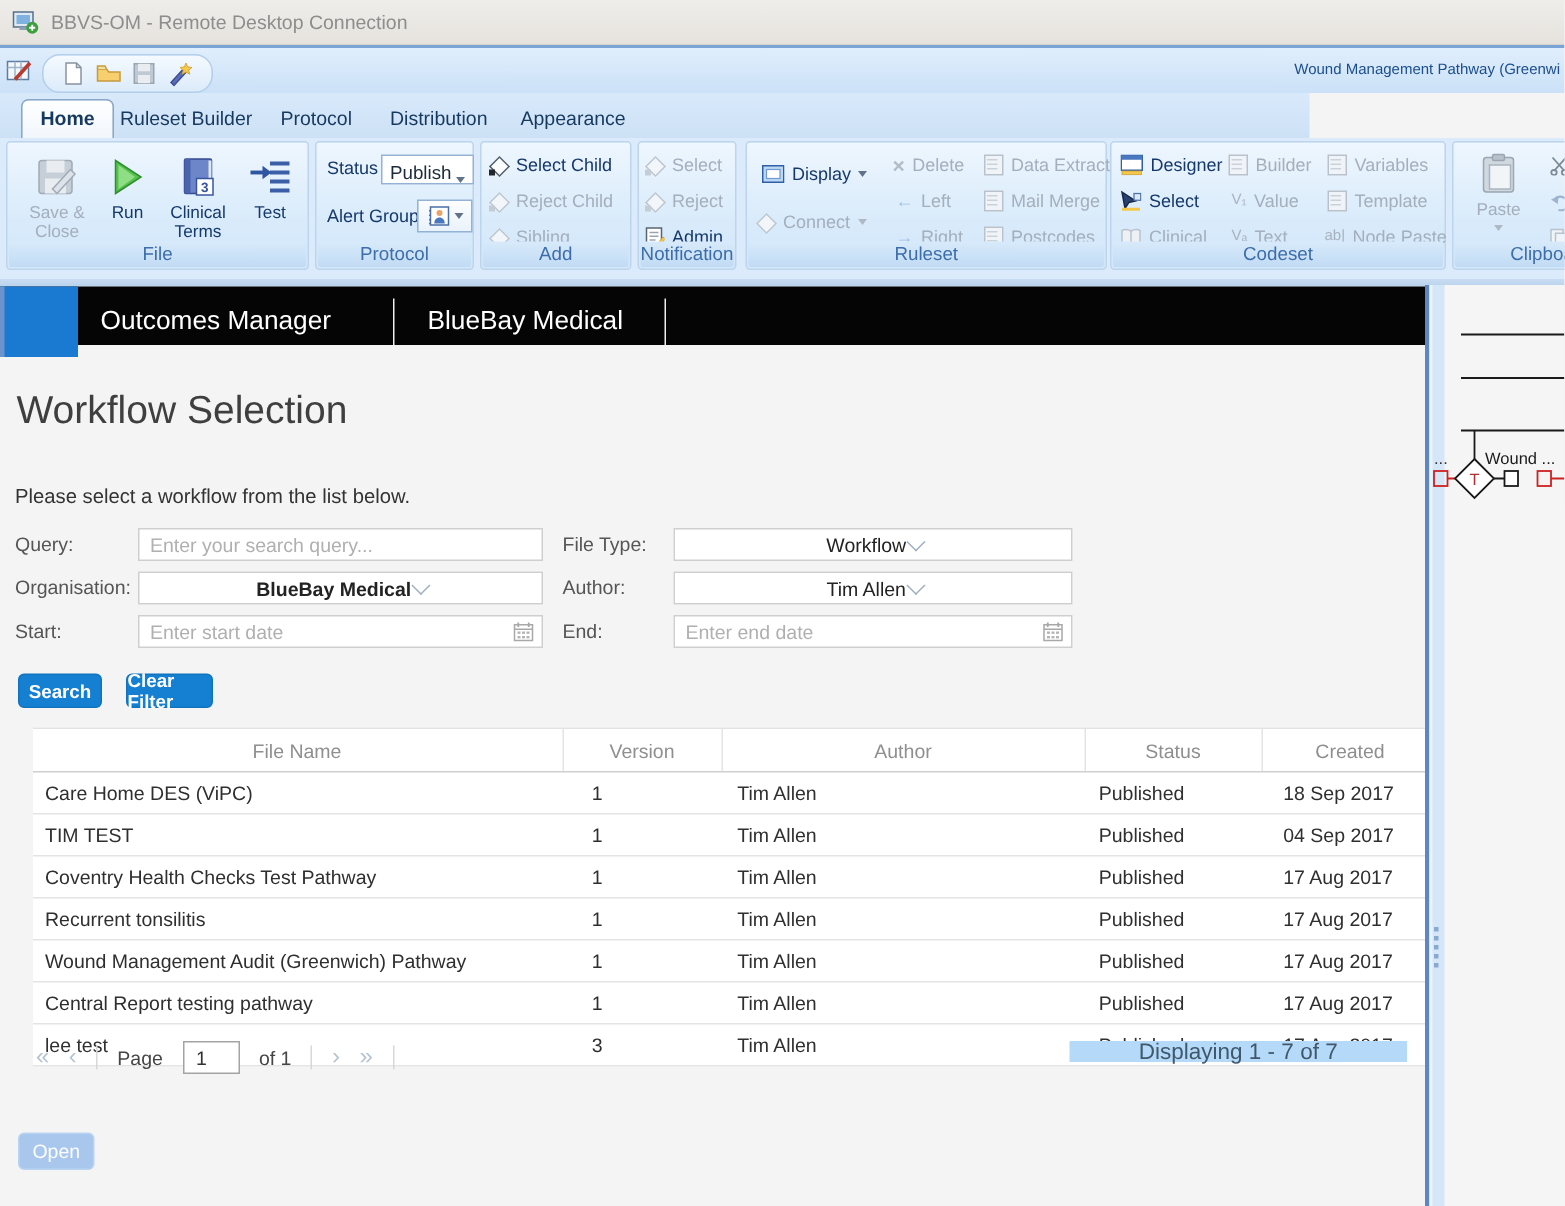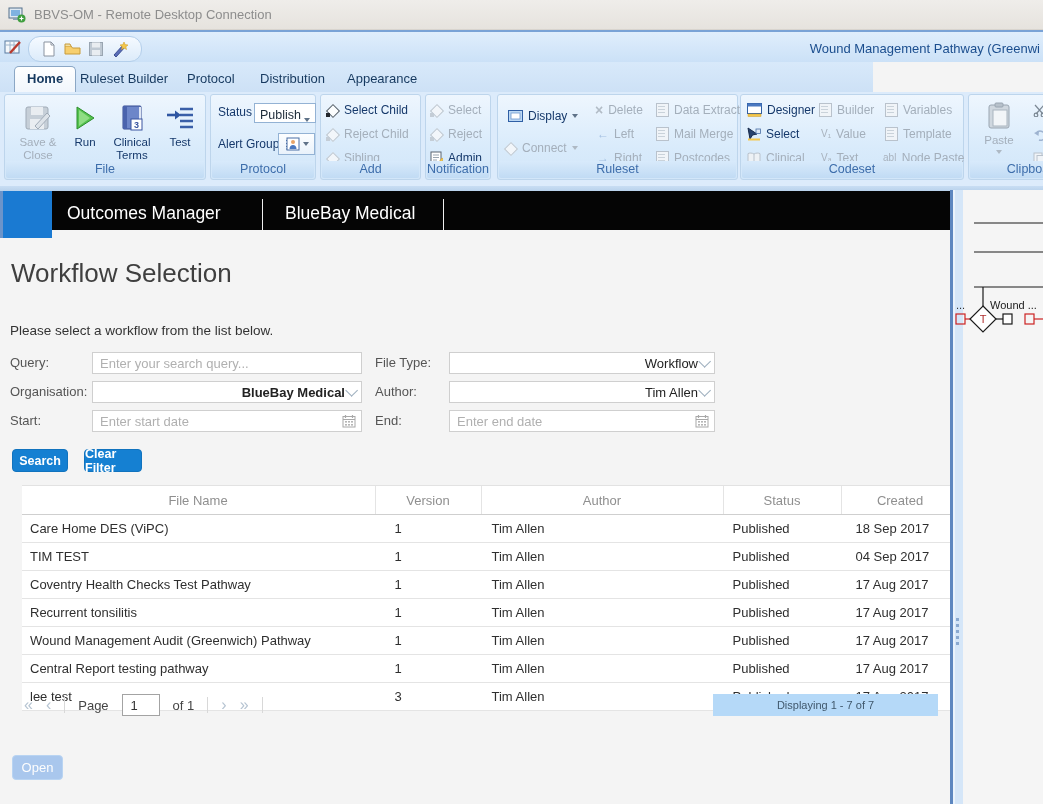--- a/index.html
+++ b/index.html
@@ -11,21 +11,21 @@
   .titlebar{left:0;top:0;width:1043px;height:30px;background:linear-gradient(#efedea,#e6e3de);
             border-bottom:1px solid #d8d4ce;display:flex;align-items:center;gap:8px;padding-left:8px;box-sizing:border-box}
   .titlebar .ttl{color:#8d8d8d;font-size:13px}
 
   
   .qatrow{left:0;top:30px;width:1043px;height:32px;background:linear-gradient(#e0eefc,#cbe1f7);
           border-top:2px solid #7aa3d6;box-sizing:border-box}
   .qpill{position:absolute;left:28px;top:4px;height:24px;border:1px solid #b4cfeb;border-radius:12px;
          background:linear-gradient(#f5faff,#dcebfa);display:flex;align-items:center;gap:7px;padding:0 12px}
   .appico{position:absolute;left:4px;top:5px}
-  .wintitle{position:absolute;right:3px;top:9px;color:#1b4e8e;font-size:13px;white-space:nowrap}
+  .wintitle{position:absolute;right:3px;top:9px;color:#1b4e8e;font-size:10px;white-space:nowrap}
 
   
   .tabrow{left:0;top:62px;width:873px;height:30px;background:linear-gradient(#d8e9fa,#cde1f6)}
   .tab{position:absolute;top:9px;font-size:13px;color:#16395f;white-space:nowrap}
   .tab.active{top:4px;height:26px;line-height:24px;padding:0 12px;background:linear-gradient(#ffffff,#f1f6fc);
               border:1px solid #8ba7c5;border-bottom:none;border-radius:5px 5px 0 0;font-weight:bold;box-sizing:border-box}
 
   
   .ribbon{left:0;top:92px;width:1043px;height:94px;background:#dcebfb}
   .rib-bottom{left:0;top:186px;width:1043px;height:5px;background:linear-gradient(#c8ddf3,#b9d2ec)}
@@ -65,21 +65,21 @@
 
   
   .content{left:0;top:238px;width:952px;height:566px;background:#f4f4f4}
   .leftedge{left:0;top:191px;width:3px;height:613px;background:#6b94ca}
   .pgtitle{position:absolute;left:11px;top:20px;font-size:26px;color:#3f3f3f}
   .instr{position:absolute;left:10px;top:85px;font-size:13.5px;color:#333}
   .flabel{position:absolute;font-size:13px;color:#555;line-height:22px}
   .fin{position:absolute;height:22px;box-sizing:border-box;border:1px solid #cfcfcf;background:#fff;font-size:13px}
   input.fin{padding:0 7px;color:#333;font-family:"Liberation Sans",sans-serif}
   input.fin::placeholder{color:#b0b0b0;opacity:1}
-  .fsel{display:flex;align-items:center;justify-content:flex-end;padding:0 7px;color:#222}
+  .fsel{display:flex;align-items:center;justify-content:center;padding:0 7px;color:#222}
   .fsel .chev{width:8px;height:8px;border-right:1.5px solid #9fb0bf;border-bottom:1.5px solid #9fb0bf;transform:rotate(45deg) translateY(-3px);flex:none}
   .fdate{display:flex;align-items:center;justify-content:space-between;padding:0 5px 0 7px;color:#b0b0b0}
   .btn{position:absolute;height:23px;background:#1580d2;border:1px solid #1173be;border-radius:4px;color:#fff;
        font-size:12.5px;font-weight:600;display:flex;align-items:center;justify-content:center;box-sizing:border-box}
 
   
   .wtable{position:absolute;left:22px;top:247px;width:928px;border-collapse:collapse;table-layout:fixed;background:#fff;font-size:13px}
   .wtable th{height:26px;font-weight:normal;color:#8f8f8f;text-align:center;border-top:1px solid #e2e2e2;
              border-bottom:1px solid #cfcfcf;border-left:1px solid #e4e4e4;background:#fff}
   .wtable th:first-child{border-left:none}
@@ -89,22 +89,22 @@
   .c-auth{width:240px;padding-left:10px}
   .c-stat{width:116px;padding-left:9px}
   .c-crea{width:116px;padding-left:14px}
   .wtable th.c-name,.wtable th.c-ver,.wtable th.c-auth,.wtable th.c-stat,.wtable th.c-crea{padding-left:0}
 
   
   .pager{position:absolute;left:24px;top:455px;height:24px;display:flex;align-items:center;gap:13px;font-size:13px;color:#454545}
   .parrow{color:#b6c4d2;font-size:16px;line-height:16px}
   .psep{width:1px;height:16px;background:#d8d8d8}
   .pinput{width:38px;height:22px;border:1px solid #a3a3a3;box-sizing:border-box;font-size:13px;padding-left:8px;color:#333;font-family:"Liberation Sans",sans-serif}
-  .displaying{position:absolute;left:713px;top:456px;width:225px;height:22px;background:#b5d9f8;color:#40586c;
-              font-size:11px;display:flex;align-items:center;justify-content:center}
+  .displaying{position:absolute;left:713px;top:456px;width:225px;height:14px;background:#b5d9f8;color:#40586c;
+              font-size:15px;display:flex;align-items:center;justify-content:center}
   .openbtn{position:absolute;left:12px;top:517px;width:51px;height:25px;background:#a9c7ed;border:1px solid #b9d4f2;
            border-radius:4px;color:#fdfdfd;font-size:13px;display:flex;align-items:center;justify-content:center;box-sizing:border-box}
 </style>
 </head>
 <body>
 
 <div class="abs titlebar">
   <svg width="18" height="18" viewBox="0 0 18 18">
     <rect x="1" y="2" width="13" height="10" fill="#dfe9f2" stroke="#55708c"></rect>
     <rect x="3" y="4" width="9" height="6" fill="#7fb2e0"></rect>

